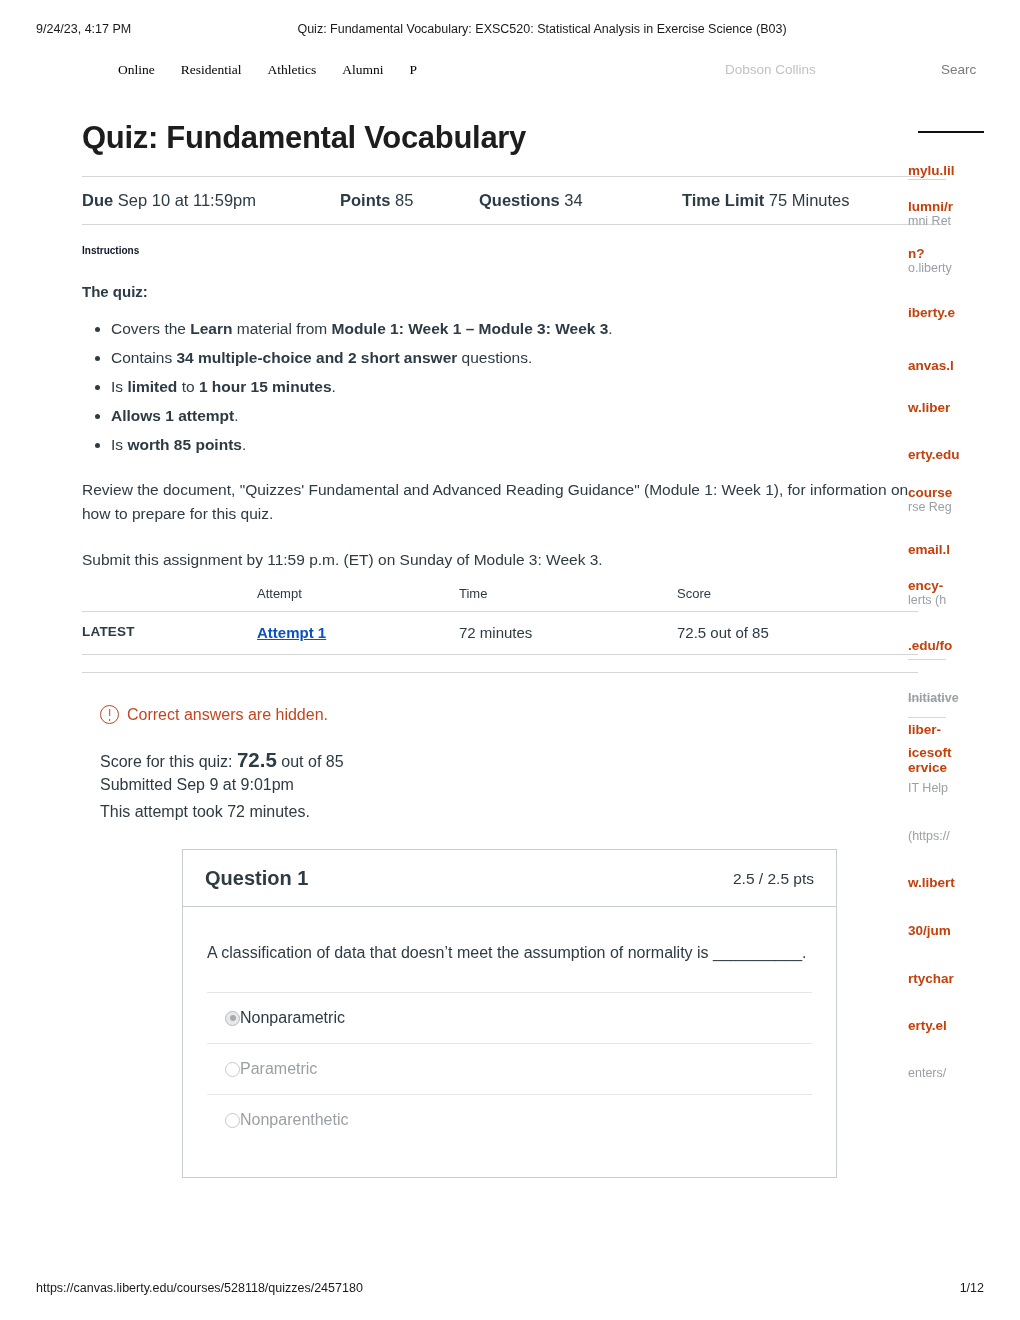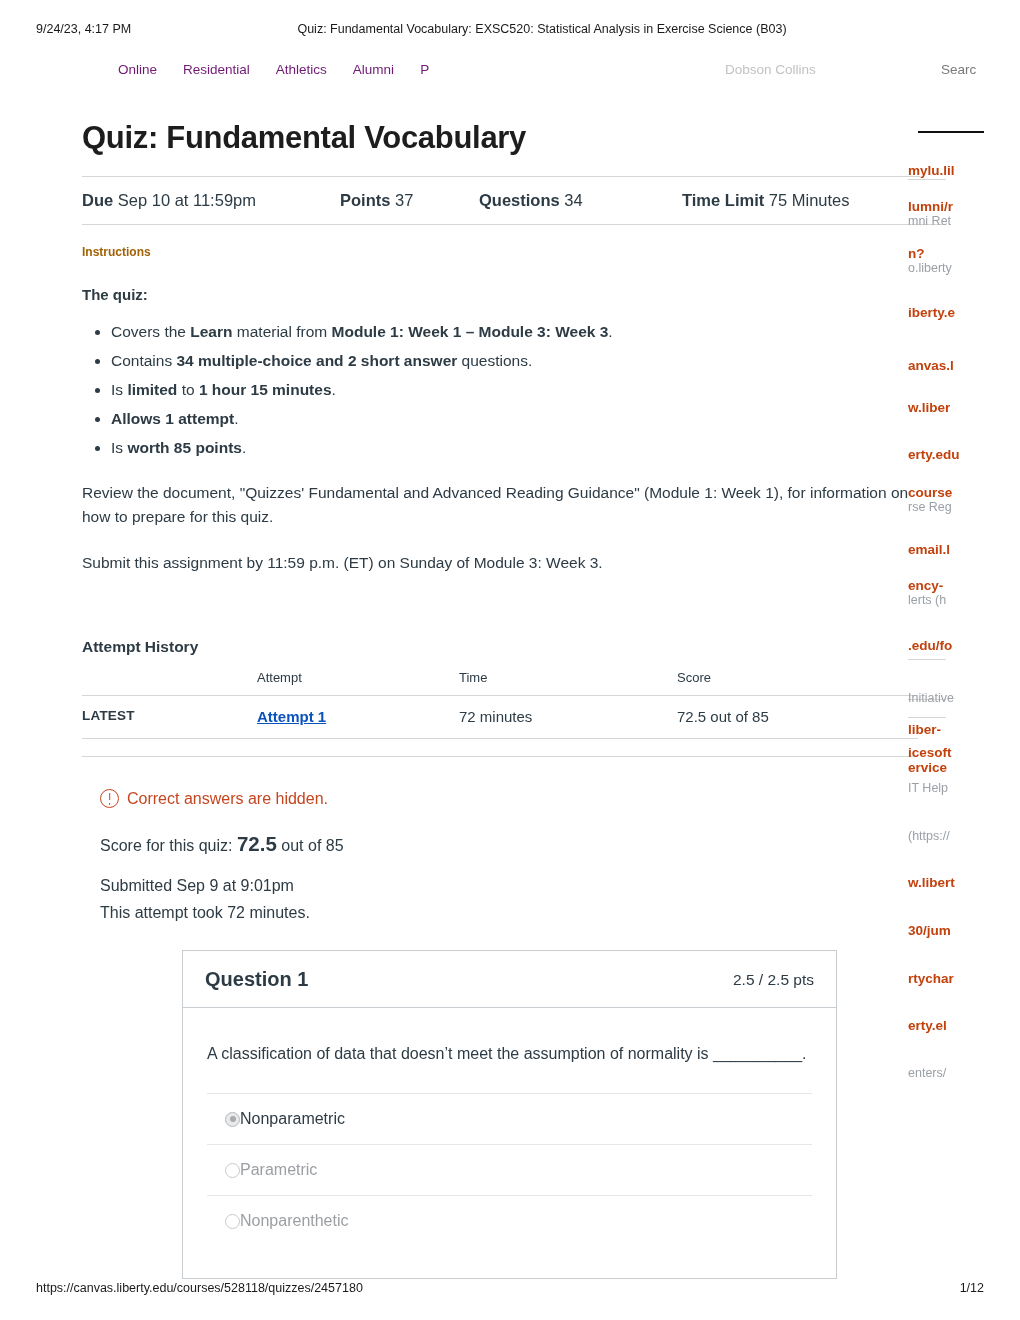--- a/index.html
+++ b/index.html
@@ -65,21 +65,21 @@
     color: #b3b3b3;
   }
   .topnav .nav-items {
     position: absolute;
     left: 118px;
     top: 0;
     display: flex;
     gap: 26px;
     white-space: nowrap;
   }
-  .topnav .nav-items span { color: #701a75; }
+  .topnav .nav-items span { color: #000000; font-family: Liberation Serif, serif; }
   .topnav .user {
     position: absolute;
     left: 725px;
     top: 0;
     color: #c2c2c2;
     white-space: nowrap;
   }
   .topnav .search {
     position: absolute;
     left: 941px;
@@ -118,23 +118,23 @@
   }
   .meta-bar .mi { display: inline-block; }
   .meta-bar .mi b { font-weight: bold; }
   .meta-bar .mi.m0 { width: 258px; }
   .meta-bar .mi.m1 { width: 139px; }
   .meta-bar .mi.m2 { width: 165px; }
   .meta-bar .mi.m3 { width: auto; margin-left: 38px; }
 
   h2.section-title {
     margin: 20px 0 0 0;
-    font-size: 12px;
-    font-weight: bold;
-    color: #a16207;
+    font-size: 10px;
+    font-weight: bold;
+    color: #0f172a;
   }
 
   .the-quiz {
     margin-top: 27px;
     font-size: 15px;
     font-weight: bold;
     color: #2d3b45;
   }
 
   ul.quiz-facts {
@@ -237,21 +237,21 @@
   }
   .score-line {
     margin-top: 24px;
     font-size: 16px;
     color: #2d3b45;
   }
   .score-line .big {
     font-size: 20.5px;
     font-weight: bold;
   }
-  .submitted-line { margin-top: 21px; font-size: 16px; }
+  .submitted-line { margin-top: 4px; font-size: 16px; }
   .took-line { margin-top: 9px; font-size: 16px; }
 
   
   .question-card {
     margin: 28px 0 0 100px;
     width: 655px;
     border: 1px solid #c7cdd1;
     background: #fff;
     box-sizing: border-box;
   }
@@ -383,41 +383,40 @@
     <div class="user">Dobson Collins</div>
     <div class="search">Searc</div>
   </div>
 
   <div class="content">
 
     <h1 class="quiz-title">Quiz: Fundamental Vocabulary</h1>
 
     <div class="meta-bar">
       <span class="mi m0"><b>Due</b> <span>Sep 10 at 11:59pm</span></span>
-      <span class="mi m1"><b>Points</b> <span>37</span></span>
+      <span class="mi m1"><b>Points</b> <span>85</span></span>
       <span class="mi m2"><b>Questions</b> <span>34</span></span>
       <span class="mi m3"><b>Time Limit</b> <span>75 Minutes</span></span>
     </div>
 
     <h2 class="section-title">Instructions</h2>
 
     <div class="the-quiz">The quiz:</div>
 
     <ul class="quiz-facts">
       <li><span>Covers the </span><b>Learn</b><span> material from </span><b>Module 1: Week 1 – Module 3: Week 3</b><span>.</span></li>
       <li><span>Contains </span><b>34 multiple-choice and 2 short answer</b><span> questions.</span><b></b><span></span></li>
       <li><span>Is </span><b>limited</b><span> to </span><b>1 hour 15 minutes</b><span>.</span></li>
       <li><span></span><b>Allows 1 attempt</b><span></span><b></b><span>.</span></li>
       <li><span>Is </span><b>worth 85 points</b><span></span><b></b><span>.</span></li>
     </ul>
 
     <p class="para">Review the document, "Quizzes' Fundamental and Advanced Reading Guidance" (Module 1: Week 1), for information on how to prepare for this quiz.</p>
     <p class="para second">Submit this assignment by 11:59 p.m. (ET) on Sunday of Module 3: Week 3.</p>
 
-    <h2 class="attempt-history">Attempt History</h2>
 
     <table class="attempts">
       <thead>
         <tr>
           <th class="c-kept"></th>
           <th class="c-attempt">Attempt</th>
           <th class="c-time">Time</th>
           <th class="c-score">Score</th>
         </tr>
       </thead>
@@ -487,21 +486,21 @@
       <div class="frag" style="top: 305px;">iberty.e</div>
       <div class="frag" style="top: 358px;">anvas.l</div>
       <div class="frag" style="top: 400px;">w.liber</div>
       <div class="frag" style="top: 447px;">erty.edu</div>
       <div class="frag" style="top: 485px;">course</div>
       <div class="frag sub" style="top: 500px;">rse Reg</div>
       <div class="frag" style="top: 542px;">email.l</div>
       <div class="frag" style="top: 578px;">ency-</div>
       <div class="frag sub" style="top: 593px;">lerts (h</div>
       <div class="frag" style="top: 638px;">.edu/fo</div>
-      <div class="frag sub" style="top: 691px;">Initiative</div>
+      <div class="frag sub" style="top: 691px; font-weight: bold;">Initiative</div>
       <div class="frag" style="top: 722px;">liber-</div>
       <div class="frag" style="top: 745px;">icesoft</div>
       <div class="frag" style="top: 760px;">ervice</div>
       <div class="frag sub" style="top: 781px;">IT Help</div>
       <div class="frag sub" style="top: 829px;">(https://</div>
       <div class="frag" style="top: 875px;">w.libert</div>
       <div class="frag" style="top: 923px;">30/jum</div>
       <div class="frag" style="top: 971px;">rtychar</div>
       <div class="frag" style="top: 1018px;">erty.el</div>
       <div class="frag sub" style="top: 1066px;">enters/</div>

